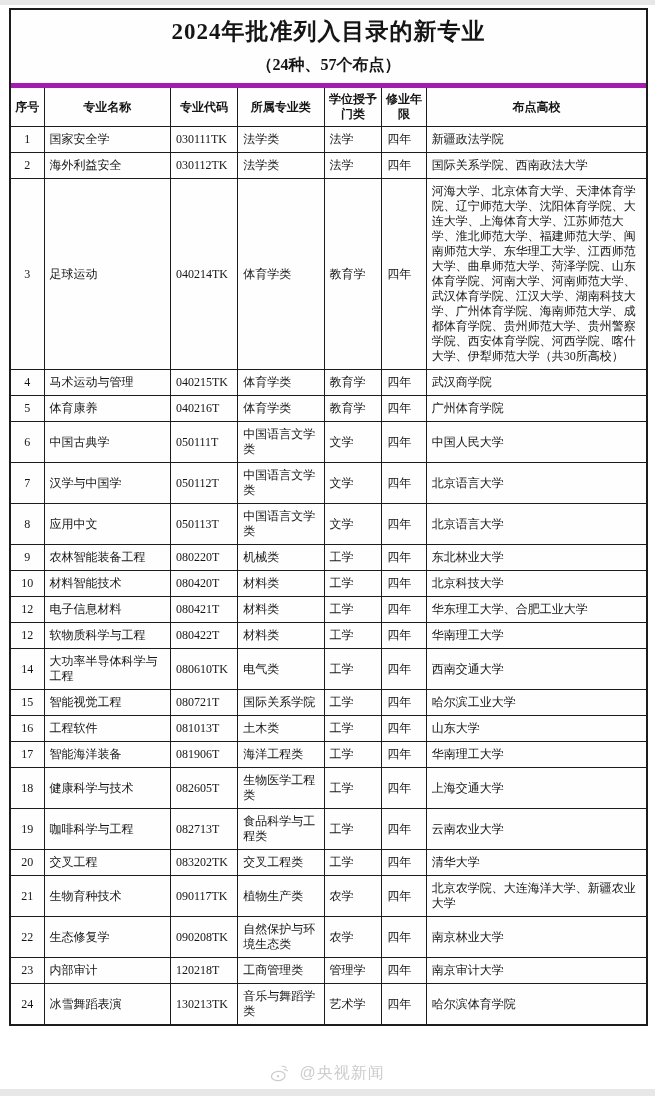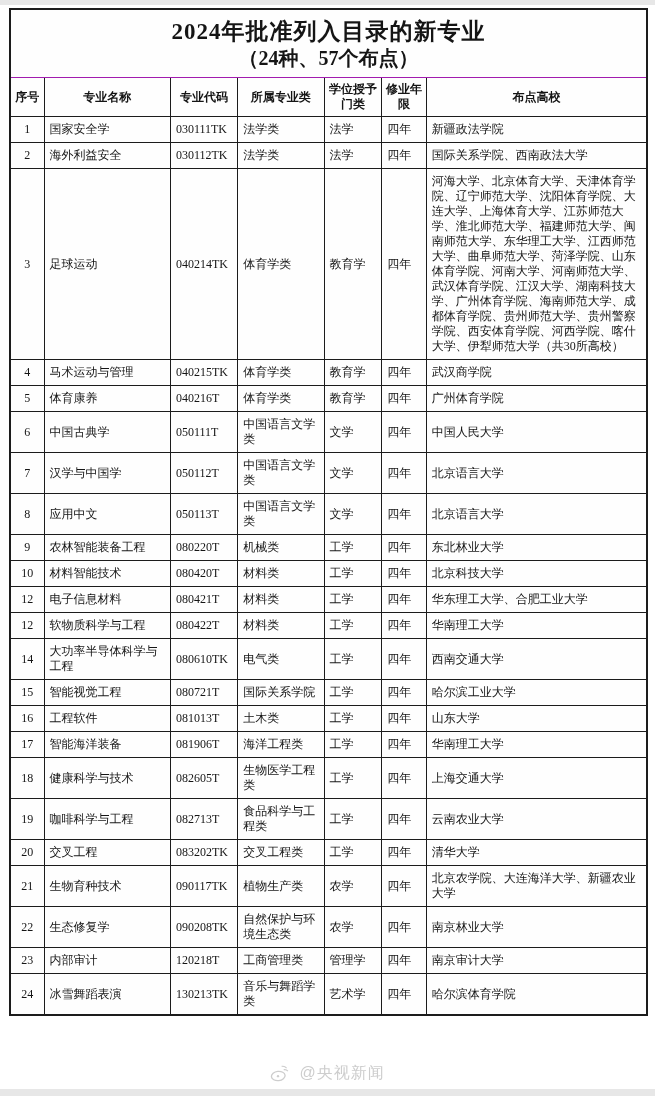--- a/index.html
+++ b/index.html
@@ -20,33 +20,33 @@
   .band-bottom { bottom: 0; height: 7px; }
   .doc-frame {
     position: absolute;
     left: 9px; right: 7px; top: 8px;
     border: 2px solid #1c1c1c;
     background: #fefefe;
   }
   .title-block {
     text-align: center;
     padding: 7px 4px 8px 4px;
-    border-bottom: 1px solid #a21caf;
+    border-bottom: 5px solid #a21caf;
   }
   .title {
     font-size: 23px;
     font-weight: bold;
     letter-spacing: 1px;
     line-height: 30px;
   }
   .subtitle {
-    font-size: 20px;
+    font-size: 16px;
     font-weight: bold;
     line-height: 21px;
-    margin-top: 1px;
+    margin-top: 7px;
   }
   table.majors {
     width: 100%;
     border-collapse: collapse;
     table-layout: fixed;
   }
   table.majors th, table.majors td {
     border: 1px solid #1c1c1c;
     font-size: 12px;
     line-height: 15px;

